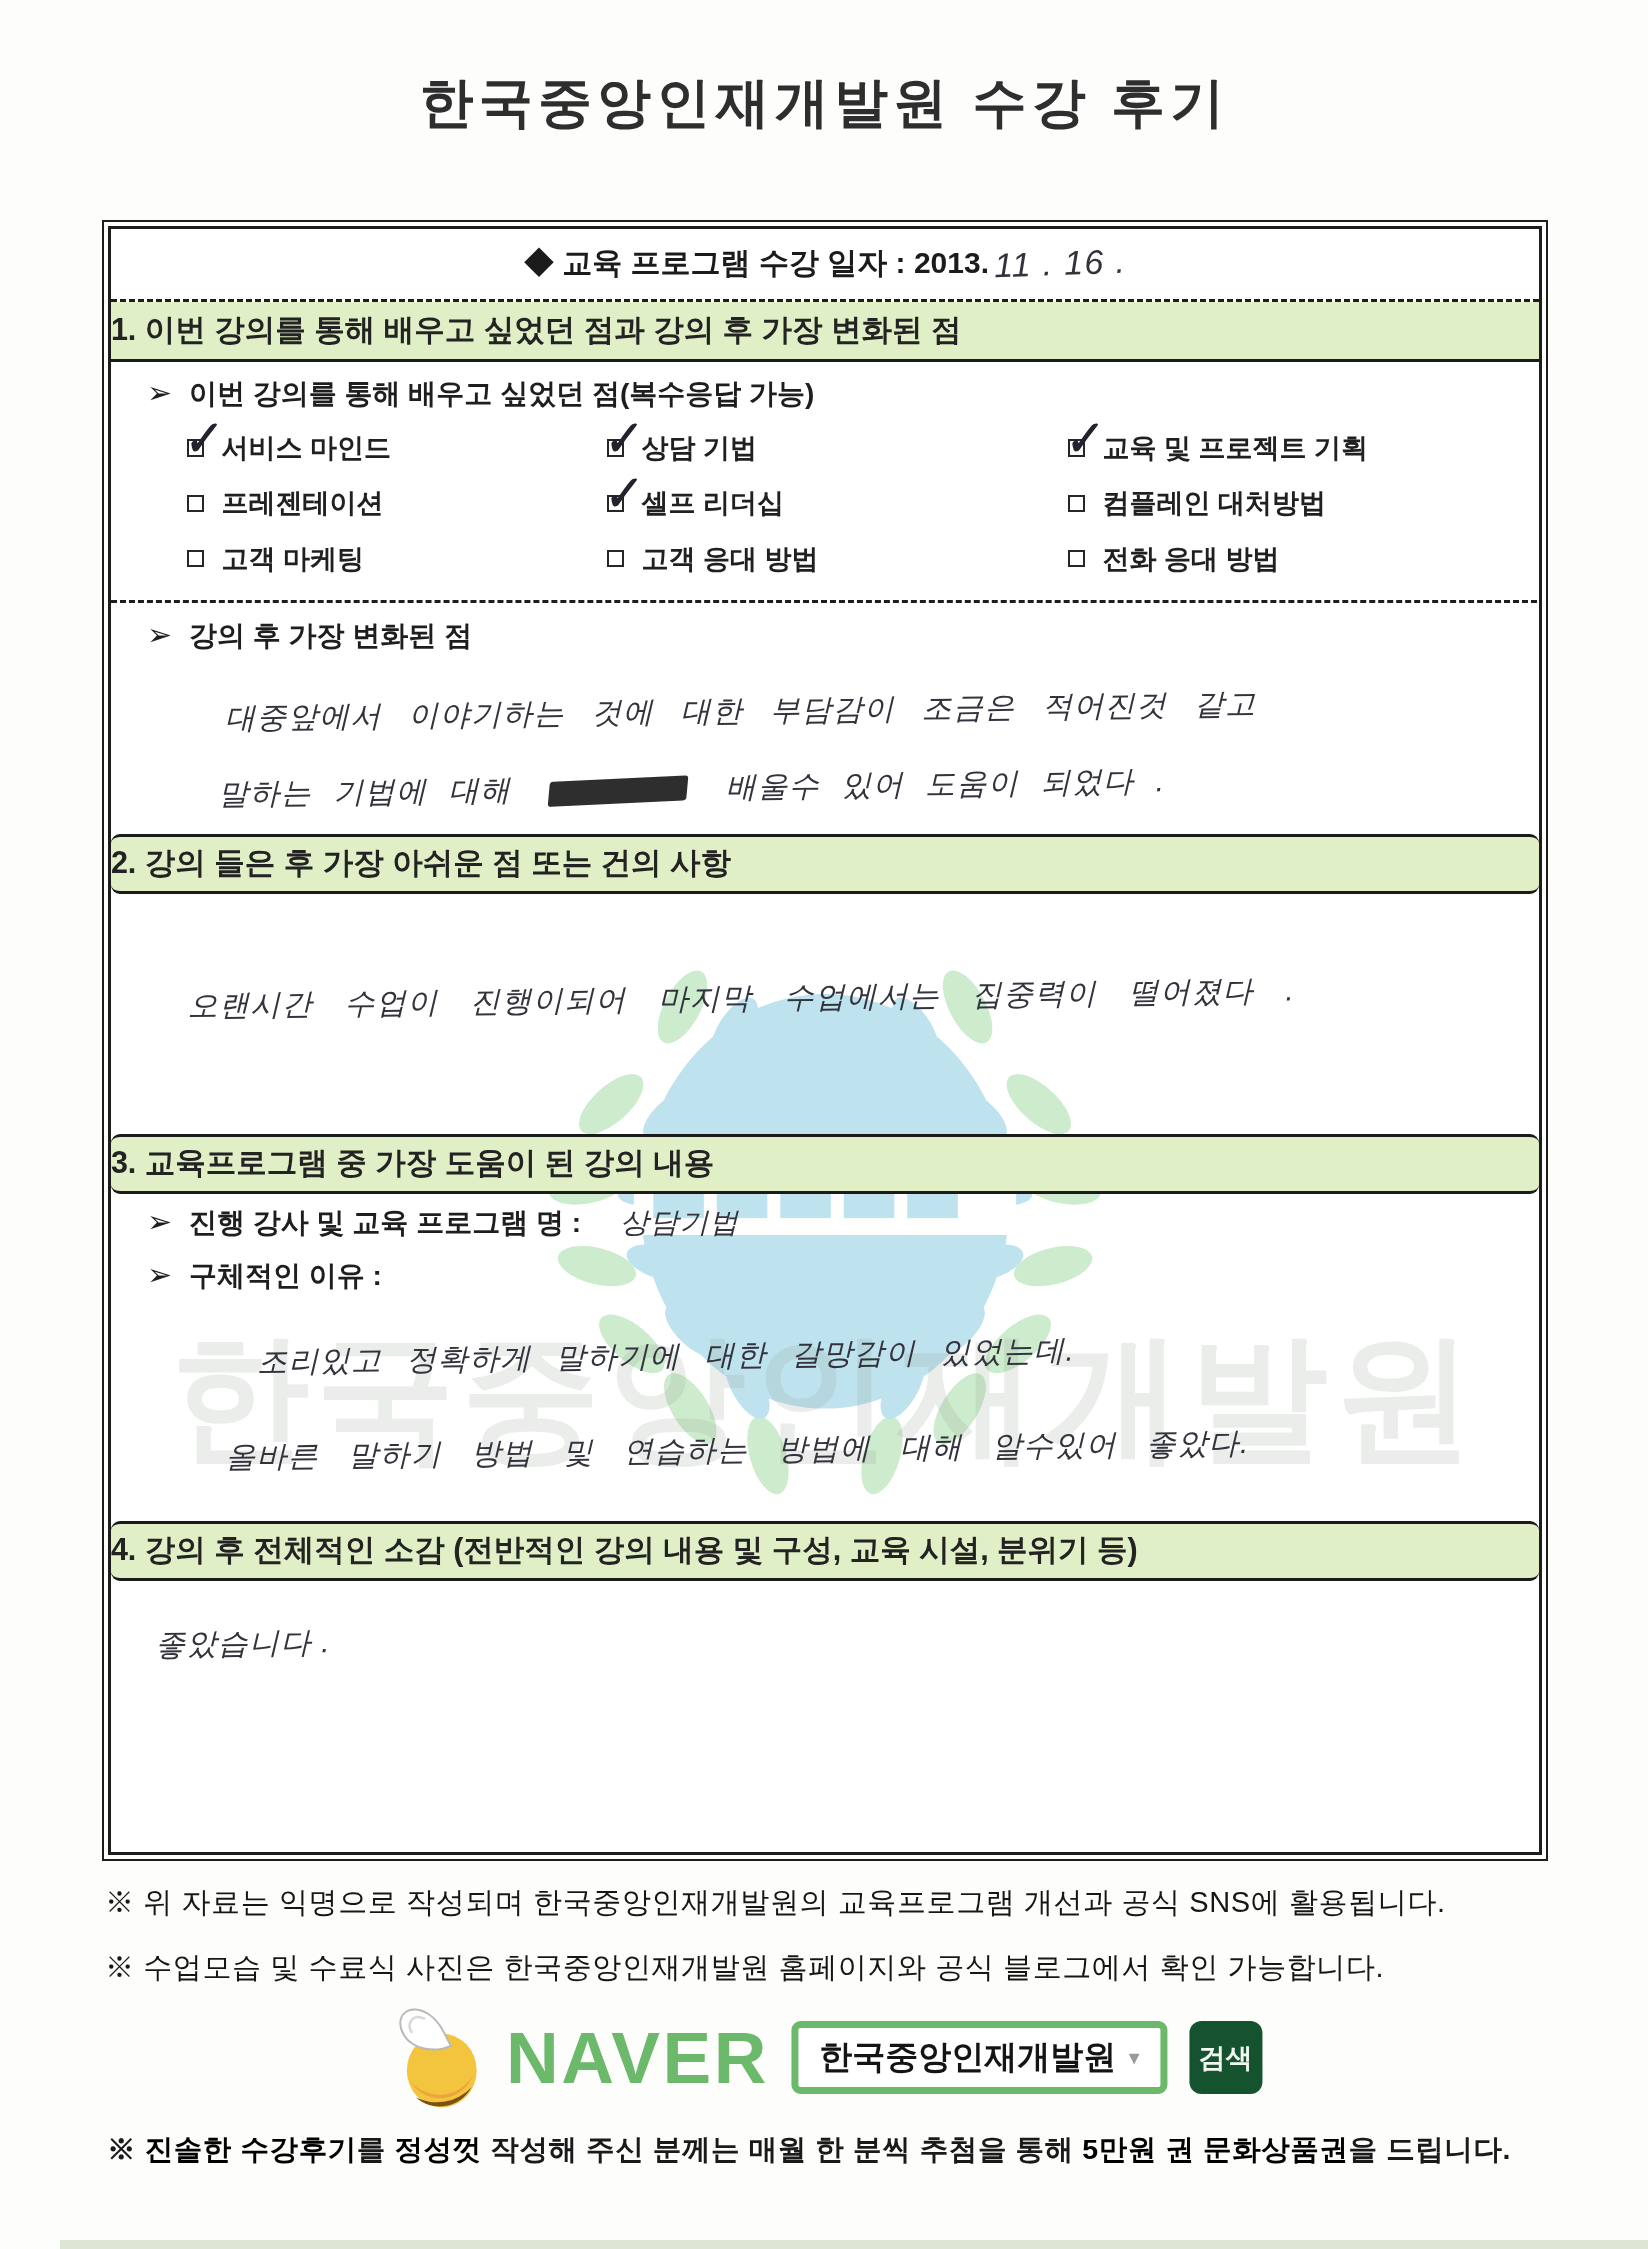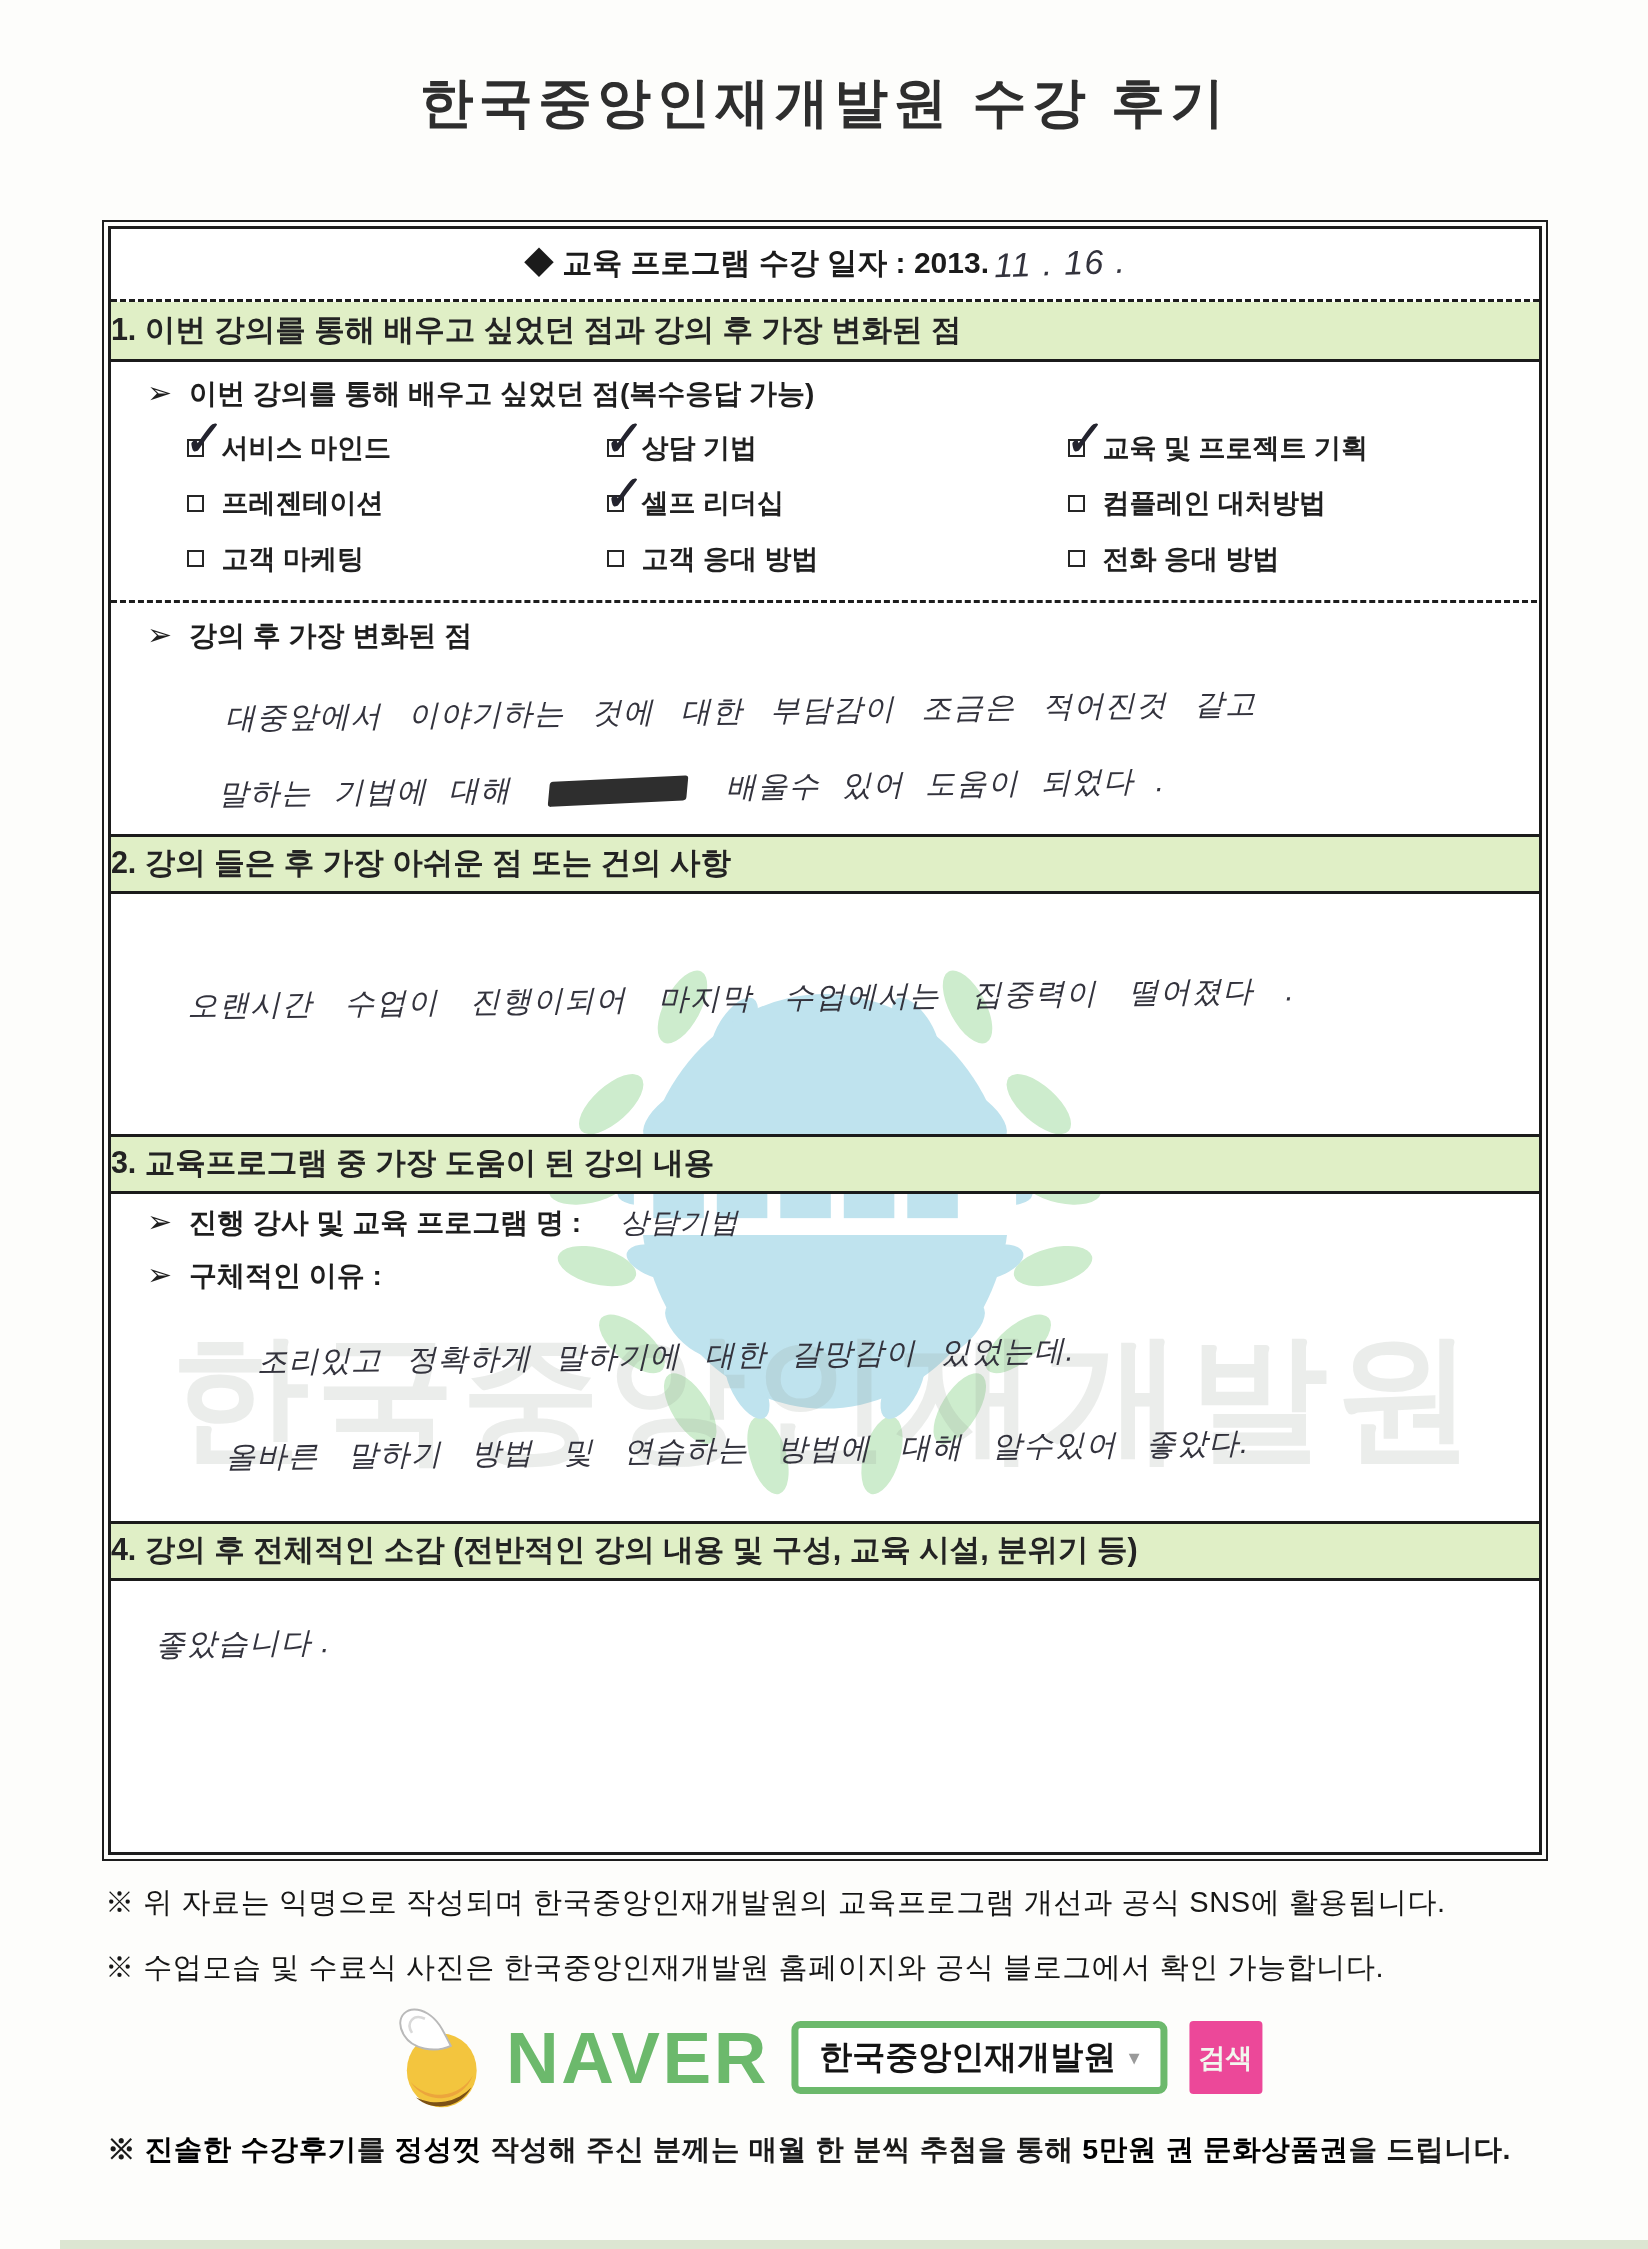--- a/index.html
+++ b/index.html
@@ -25,21 +25,21 @@
   .flow { position:relative; z-index:1; }
 
   .date-row { height:73px; display:flex; align-items:center; justify-content:center;
     gap:5px; border-bottom:3.9px dashed #1d1d1d; font-size:30px; font-weight:800; color:#1b1b1b; }
   .hand { font-style:italic; color:#33333d; letter-spacing:1.3px; }
   .date-hand { font-size:34px; transform:rotate(-2deg); font-weight:400; }
 
   .band { height:60px; background:#e0efc6; border-bottom:3.2px solid #1b1b1b;
     display:flex; align-items:center; 
     font-size:30.5px; font-weight:800; color:#232323; }
-  .band.topline { border-top:3.2px solid #1b1b1b; }
+  .band.topline { border-top:3.2px solid #1b1b1b;border-radius:9px; }
 
   .s-body { position:relative; background:transparent; }
   .s1-body { height:472px; padding:13px 0 0 36px; }
   .s2-body { height:240px; }
   .s3-body { height:327px; padding:10.4px 0 0 36px; }
   .s4-body { height:279px; padding:34px 0 0 44px; }
 
   .q-row { display:flex; align-items:baseline; gap:17px; font-size:28px; font-weight:800; color:#1e1e1e; }
   .q-arrow { font-size:30px; font-weight:400; }
 
@@ -69,21 +69,21 @@
   .note1 { top:1883px; }
   .note2 { top:1948px; }
 
   .naver-row { position:absolute; top:1999px; left:50%; transform:translateX(-50%);
     display:flex; align-items:center; gap:22px; }
   .naver-logo-text { font-size:73px; font-weight:800; letter-spacing:2.6px; color:#6cb96c; }
   .search-box { width:376px; height:73px; border:7.1px solid #6cb96c; border-radius:9px;
     background:#ffffff; display:flex; align-items:center; justify-content:center; gap:13px;
     font-size:33px; font-weight:800; color:#141414; }
   .dd-arrow { font-size:19.4px; color:#9a9a9a; }
-  .search-btn { width:73px; height:73px; background:#ec4899; border-radius:4px;
+  .search-btn { width:73px; height:73px; background:#14532d; border-radius:12px;
     display:flex; align-items:center; justify-content:center;
     font-size:27px; font-weight:800; color:#f2f7ef; }
 
   .bottom-note { position:absolute; left:107px; top:2131px; font-size:28.5px; font-weight:800;
     color:#1a1a1a; letter-spacing:0.6px; }
   .red { color:#000000; }
 
   .edge-strip { position:absolute; left:60px; right:0; bottom:0; height:10.4px; background:#dce6d2; }
 </style>
 </head>

